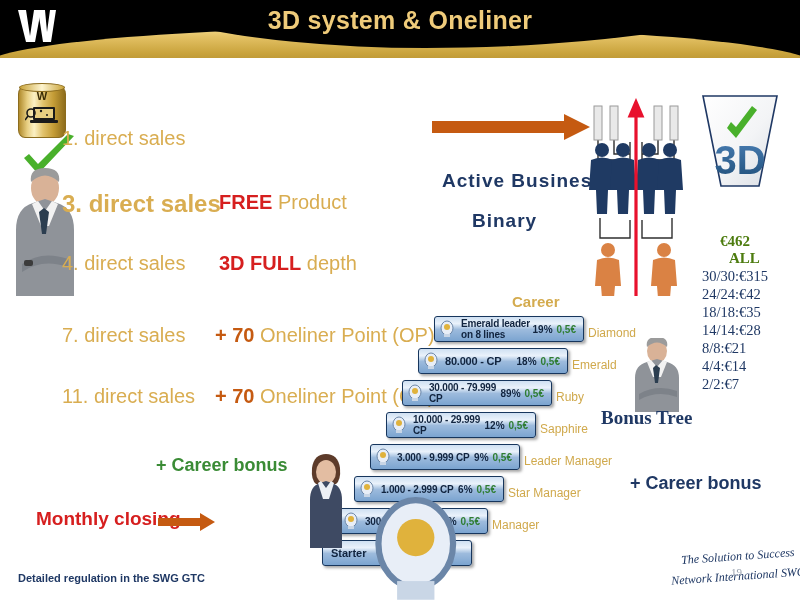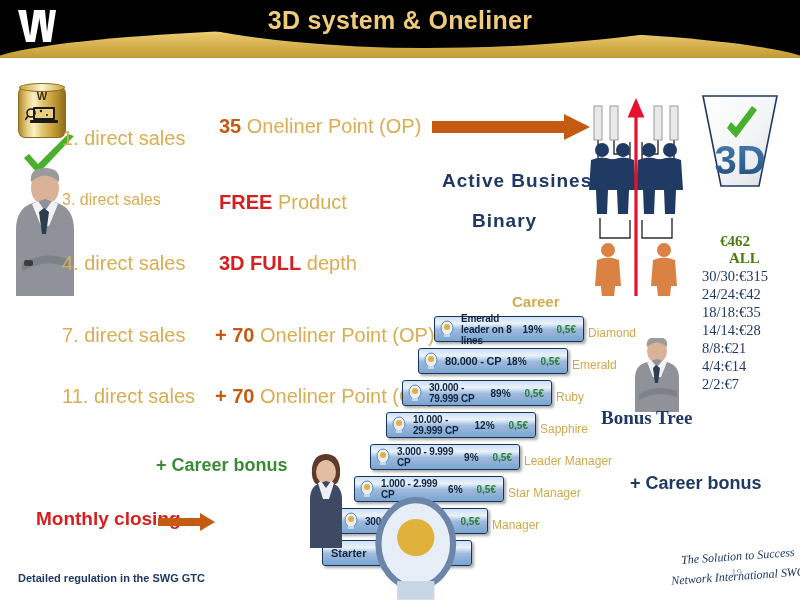--- a/index.html
+++ b/index.html
@@ -55,21 +55,21 @@
   .oarrow{position:absolute;}
   
   .step{
     position:absolute;height:24px;border:1px solid #17365d;border-radius:3px;
     background:linear-gradient(to bottom,#cfe0f2 0%,#eaf2fb 28%,#9dbbdd 52%,#7ba4d0 100%);
     box-shadow:2px 2px 3px rgba(0,0,0,.35);
     display:flex;align-items:center;
   }
   .step .badge{width:16px;height:19px;margin-left:4px;flex:0 0 auto;}
   .step .lbl{flex:1 1 auto;font-size:10px;font-weight:bold;color:#11243f;padding-left:6px;letter-spacing:-.2px;}
-  .step .pct{font-size:10px;font-weight:bold;color:#11243f;padding-right:14px;}
+  .step .pct{font-size:10px;font-weight:bold;color:#11243f;padding-right:4px;}
   .step .eur{font-size:10px;font-weight:bold;color:#2e7d32;padding-right:7px;}
   .steplabel{position:absolute;font-size:12px;color:#d0a94c;font-weight:normal;white-space:nowrap;}
   .starter{
     position:absolute;height:24px;border:1px solid #17365d;border-radius:3px;
     background:linear-gradient(to bottom,#cfe0f2 0%,#eaf2fb 28%,#9dbbdd 52%,#7ba4d0 100%);
     box-shadow:2px 2px 3px rgba(0,0,0,.35);display:flex;align-items:center;justify-content:space-between;
   }
   .starter .lbl{font-size:11px;font-weight:bold;color:#11243f;padding-left:8px;}
 
   
@@ -119,29 +119,25 @@
     <ellipse cx="37" cy="20" rx="14" ry="17" fill="#d9b297"></ellipse>
     <path d="M23,14 q14,-13 28,0 q2,-14 -14,-14 q-16,0 -14,14Z" fill="#9b9b9b"></path>
     <path d="M8,128 L8,62 q0,-22 17,-27 l12,-4 l12,4 q17,5 17,27 l0,66 Z" fill="#8f9399"></path>
     <path d="M30,33 l7,10 l7,-10 l6,3 l-9,22 l-8,0 l-9,-22Z" fill="#f2f2f2"></path>
     <path d="M36,40 l5,4 l-3,22 l-4,0 l-3,-22Z" fill="#2c3e50"></path>
     <path d="M14,96 q20,-14 46,-5 l0,8 q-26,-9 -46,5Z" fill="#7d8289"></path>
     <rect x="16" y="92" width="9" height="6" rx="2" fill="#3b3b3b"></rect>
   </svg>
 
   <div class="t gold" style="left:62px;top:128px;font-size:20px;">1. direct sales</div>
-  <div class="t gold" style="left:62px;top:192px;font-size:16px;">3. direct sales</div>
+  <div class="t gold" style="left:62px;top:192px;font-size:24px;font-weight:bold;">3. direct sales</div>
   <div class="t gold" style="left:62px;top:253px;font-size:20px;">4. direct sales</div>
   <div class="t gold" style="left:62px;top:325px;font-size:20px;">7. direct sales</div>
   <div class="t gold" style="left:62px;top:386px;font-size:20px;">11. direct sales</div>
 
-  <div class="t" style="left:219px;top:116px;font-size:20px;">
-    <span style="color:#c55a11;font-weight:bold;">35</span>
-    <span class="gold">Oneliner Point (OP)</span>
-  </div>
   <div class="t" style="left:219px;top:192px;font-size:20px;">
     <span style="color:#d61f1f;font-weight:bold;">FREE</span>
     <span class="gold">Product</span>
   </div>
   <div class="t" style="left:219px;top:253px;font-size:20px;">
     <span style="color:#d61f1f;font-weight:bold;">3D FULL</span>
     <span class="gold">depth</span>
   </div>
   <div class="t" style="left:215px;top:325px;font-size:20px;">
     <span style="color:#c55a11;font-weight:bold;">+ 70</span>

